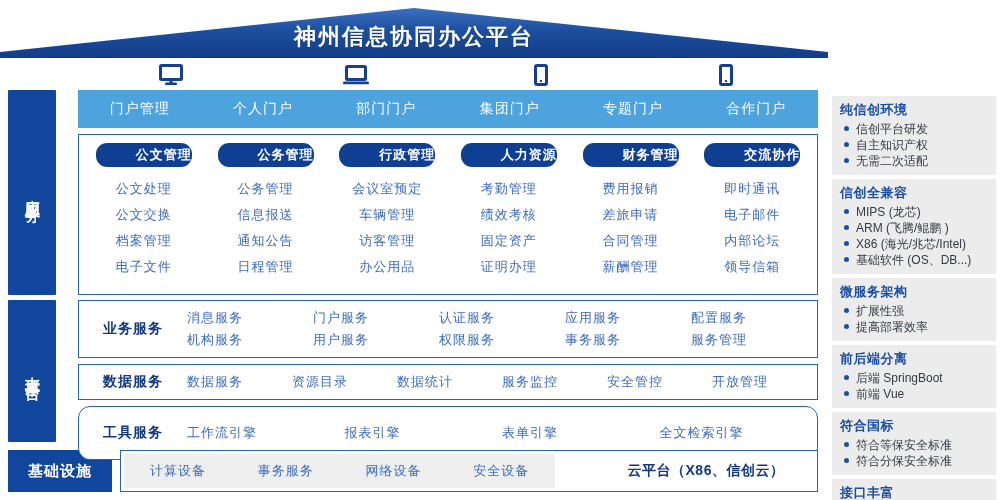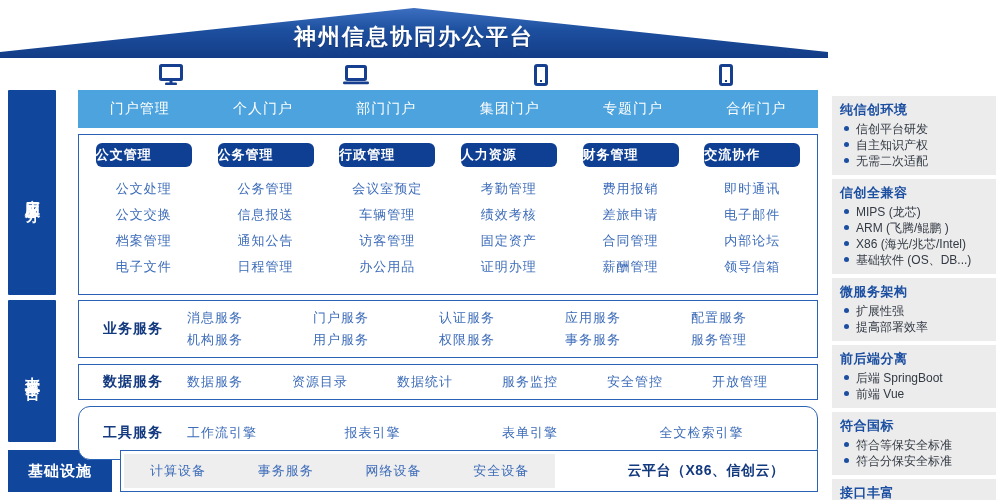--- a/index.html
+++ b/index.html
@@ -70,21 +70,21 @@
 
   
   .app-box {
     position: absolute; left: 78px; top: 134px; width: 740px; height: 161px;
     border: 1.5px solid #2a63b5; background: #ffffff;
   }
   .app-cols { display: flex; width: 100%; height: 100%; padding: 8px 4px 4px 4px; }
   .app-col { flex: 1; display: flex; flex-direction: column; align-items: center; }
   .app-head {
     background: #0f3f93; color: #ffffff; font-size: 13px; font-weight: bold;
-    border-radius: 6px; padding: 3px 0; width: 96px; text-align: left;
+    border-radius: 11px; padding: 3px 0; width: 96px; text-align: right;
     letter-spacing: 1px; margin-bottom: 5px;
   }
   .app-item {
     color: #3d6cb9; font-size: 13px; margin-top: 8px; letter-spacing: 1px;
   }
 
   
   .sp-box {
     position: absolute; left: 78px; width: 740px;
     border: 1.5px solid #2a63b5; background: #ffffff;

